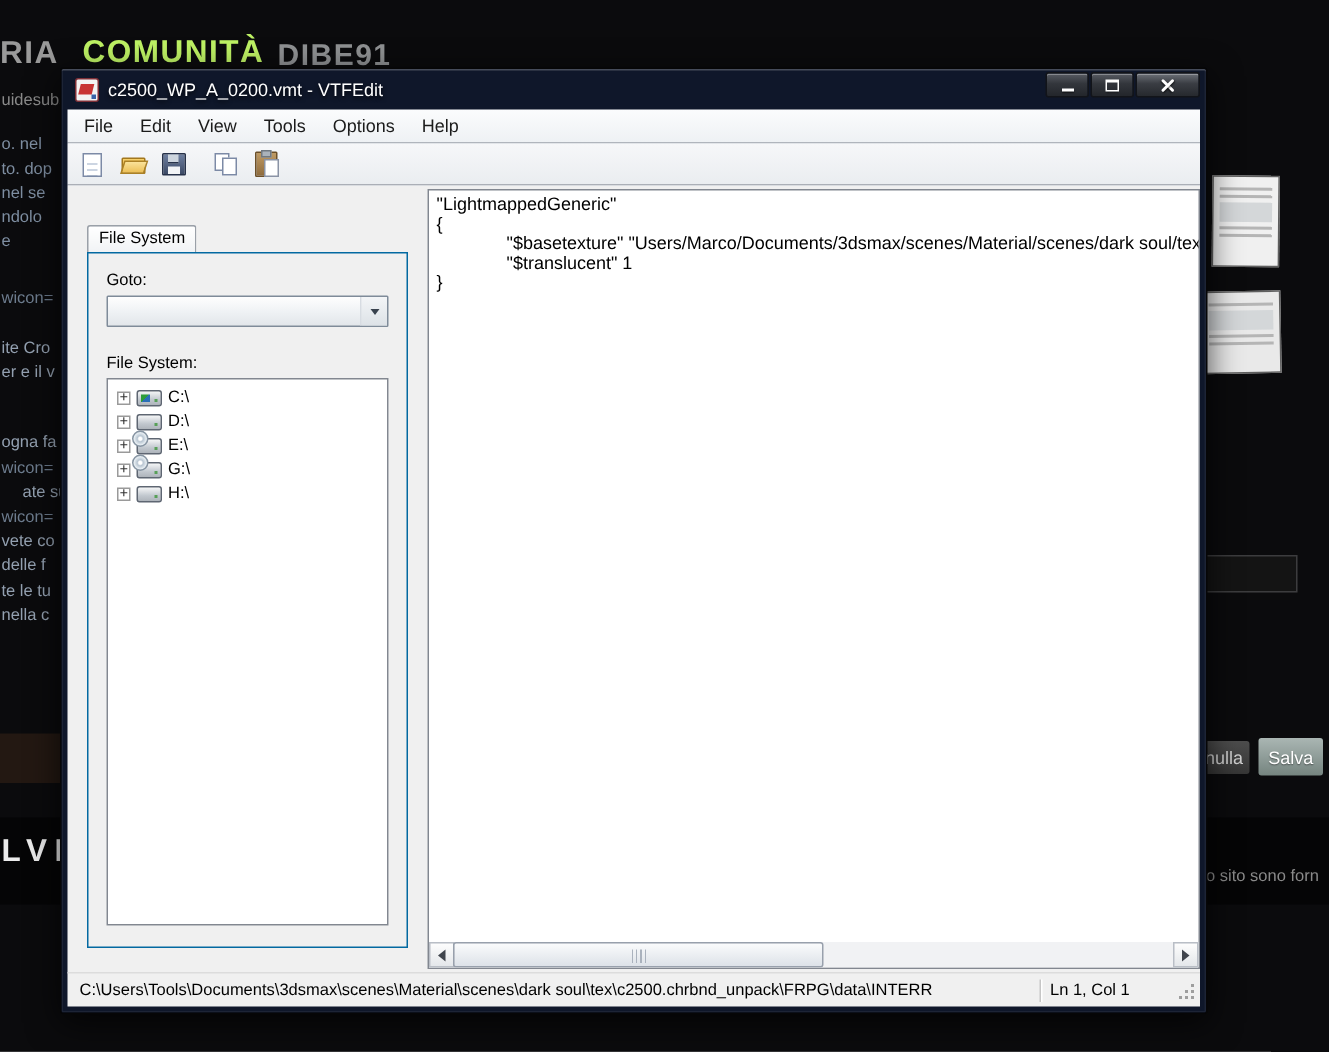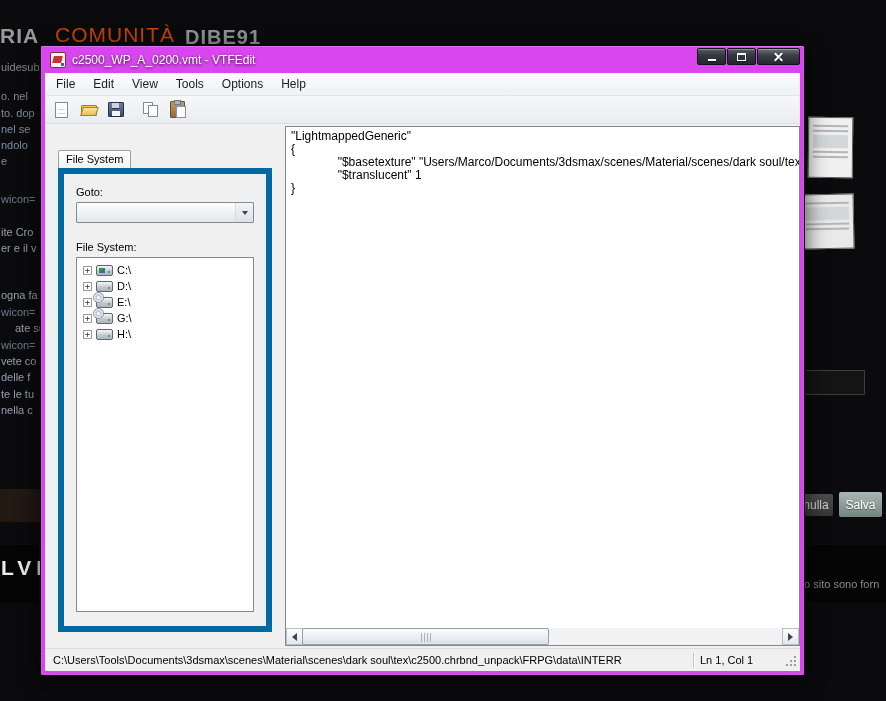--- a/index.html
+++ b/index.html
@@ -2,21 +2,21 @@
 <html><head>
 <meta charset="utf-8">
 <style>
   html,body{margin:0;padding:0;background:#0a0a0c;}
   .stage{position:relative;width:886px;height:701px;overflow:hidden;background:#0b0b0d;
          font-family:"Liberation Sans","DejaVu Sans",sans-serif;}
 
   
   .bg-nav{position:absolute;left:0;top:22px;height:34px;white-space:nowrap;}
   .nav-ria{position:absolute;left:0;top:2px;font-size:21px;font-weight:bold;color:#9a9a9a;letter-spacing:1px;}
-  .nav-com{position:absolute;left:55px;top:1px;font-size:21px;font-weight:normal;color:#c2410c;letter-spacing:1px;}
+  .nav-com{position:absolute;left:55px;top:1px;font-size:21px;font-weight:bold;color:#bef264;letter-spacing:1px;}
   .nav-dibe{position:absolute;left:185px;top:4px;font-size:20px;font-weight:bold;color:#8f9193;letter-spacing:1px;}
   .nav-underline{position:absolute;left:55px;top:29px;width:106px;height:4px;background:#3d181b;border-radius:2px;}
 
   .bg-frags{position:absolute;left:0;top:0;width:40px;height:100%;overflow:hidden;font-size:11px;}
   .frag{position:absolute;left:1px;white-space:nowrap;}
 
   .bg-band{position:absolute;left:0;top:489px;width:40px;height:33px;background:#231812;}
   .bg-strip{position:absolute;left:0;top:545px;width:886px;height:58px;background:#050506;}
   .bg-valve{position:absolute;left:1px;top:556px;font-size:21px;font-weight:bold;color:#ececec;letter-spacing:5px;}
   .bg-footer-text{position:absolute;left:801px;top:578px;font-size:11px;color:#8a8a8a;white-space:nowrap;}
@@ -30,21 +30,21 @@
   .bg-input{position:absolute;left:803px;top:370px;width:62px;height:25px;background:#141414;
             border:1px solid #3c3c3e;box-sizing:border-box;}
 
   .bg-btn{position:absolute;display:flex;align-items:center;justify-content:center;font-size:12px;border-radius:2px;}
   .btn-nulla{left:799px;top:494px;width:34px;height:22px;background:linear-gradient(#4d4d4d,#363636);color:#cfcfcf;}
   .btn-salva{left:839px;top:492px;width:43px;height:25px;background:linear-gradient(#aab6b3,#75847f);
              color:#fff;text-shadow:0 1px 1px rgba(0,0,0,.45);}
 
   
   .win{position:absolute;left:40px;top:45px;width:765px;height:631px;box-sizing:border-box;
-       background:#d946ef;border:1px solid #060607;border-radius:2px;
+       background:#0f172a;border:1px solid #060607;border-radius:2px;
        box-shadow:inset 0 1px 0 rgba(255,255,255,.18), inset 0 0 0 1px rgba(255,255,255,.06), 0 6px 22px rgba(0,0,0,.7);
        display:flex;flex-direction:column;}
   .titlebar{height:27px;flex:none;display:flex;align-items:center;padding:0 4px 0 9px;}
   .app-icon{width:14px;height:14px;flex:none;background:#f3f3f3;border:1px solid #7e2f36;border-radius:2px;
             position:relative;margin-right:6px;}
   .app-icon::before{content:'';position:absolute;left:2px;top:3px;width:9px;height:7px;background:#c83434;transform:skewX(-14deg);}
   .app-icon::after{content:'';position:absolute;right:1px;bottom:1px;width:3px;height:3px;background:#3a62a8;}
   .win-title{font-size:12px;color:#fff;text-shadow:0 1px 3px rgba(0,0,0,.85);white-space:nowrap;}
   .controls{margin-left:auto;display:flex;gap:1px;align-self:flex-start;margin-top:2px;}
   .ctrl{height:17px;width:29px;border-radius:2px;border:1px solid #121419;box-sizing:border-box;
@@ -83,21 +83,21 @@
   .ic-paste{width:13px;height:15px;background:linear-gradient(#bf9a63,#8f6c3e);border:1px solid #6b4f28;position:relative;border-radius:1px;}
   .ic-paste::before{content:'';position:absolute;top:-2px;left:3px;width:5px;height:3px;background:#aab2ba;border:1px solid #707880;}
   .ic-paste::after{content:'';position:absolute;right:-2px;bottom:-1px;width:8px;height:10px;background:#fff;border:1px solid #8a93a5;}
 
   .client{flex:1;background:#f0f0f0;display:flex;padding:2px 0 2px 13px;min-height:0;}
 
   .left-panel{width:214px;flex:none;display:flex;flex-direction:column;margin:24px 0 14px;}
   .tab-row{height:18px;flex:none;display:flex;}
   .tab{background:linear-gradient(#ffffff,#f1f3f5);border:1px solid #9aa0a8;border-bottom:none;
        border-radius:2px 2px 0 0;padding:2px 7px 0;font-size:11px;color:#000;}
-  .tab-page{flex:1;border:6px solid #0369a1;background:#f0f0f0;padding:12px 12px 14px;
+  .tab-page{flex:1;border:1px solid #0369a1;background:#f0f0f0;padding:12px 12px 14px;
             display:flex;flex-direction:column;min-height:0;}
   .fld-label{font-size:11px;color:#000;margin-bottom:4px;}
   .combo{height:21px;flex:none;border:1px solid #7f8b99;border-radius:1px;box-sizing:border-box;
          background:linear-gradient(#fefefe,#eef1f4 55%,#e2e6ea);display:flex;align-items:center;justify-content:flex-end;margin-bottom:18px;}
   .combo-arrow-zone{width:17px;height:100%;display:flex;align-items:center;justify-content:center;
          border-left:1px solid #d7dce2;background:linear-gradient(#f3f5f7,#dde2e7);}
   .combo-arrow{width:0;height:0;border:3px solid transparent;border-top:4px solid #39424e;margin-top:4px;}
 
   .tree{flex:1;background:#fff;border:1px solid #828790;padding:4px 2px;overflow:hidden;font-size:11px;min-height:0;}
   .tree-row{height:16px;display:flex;align-items:center;gap:4px;padding-left:4px;}

